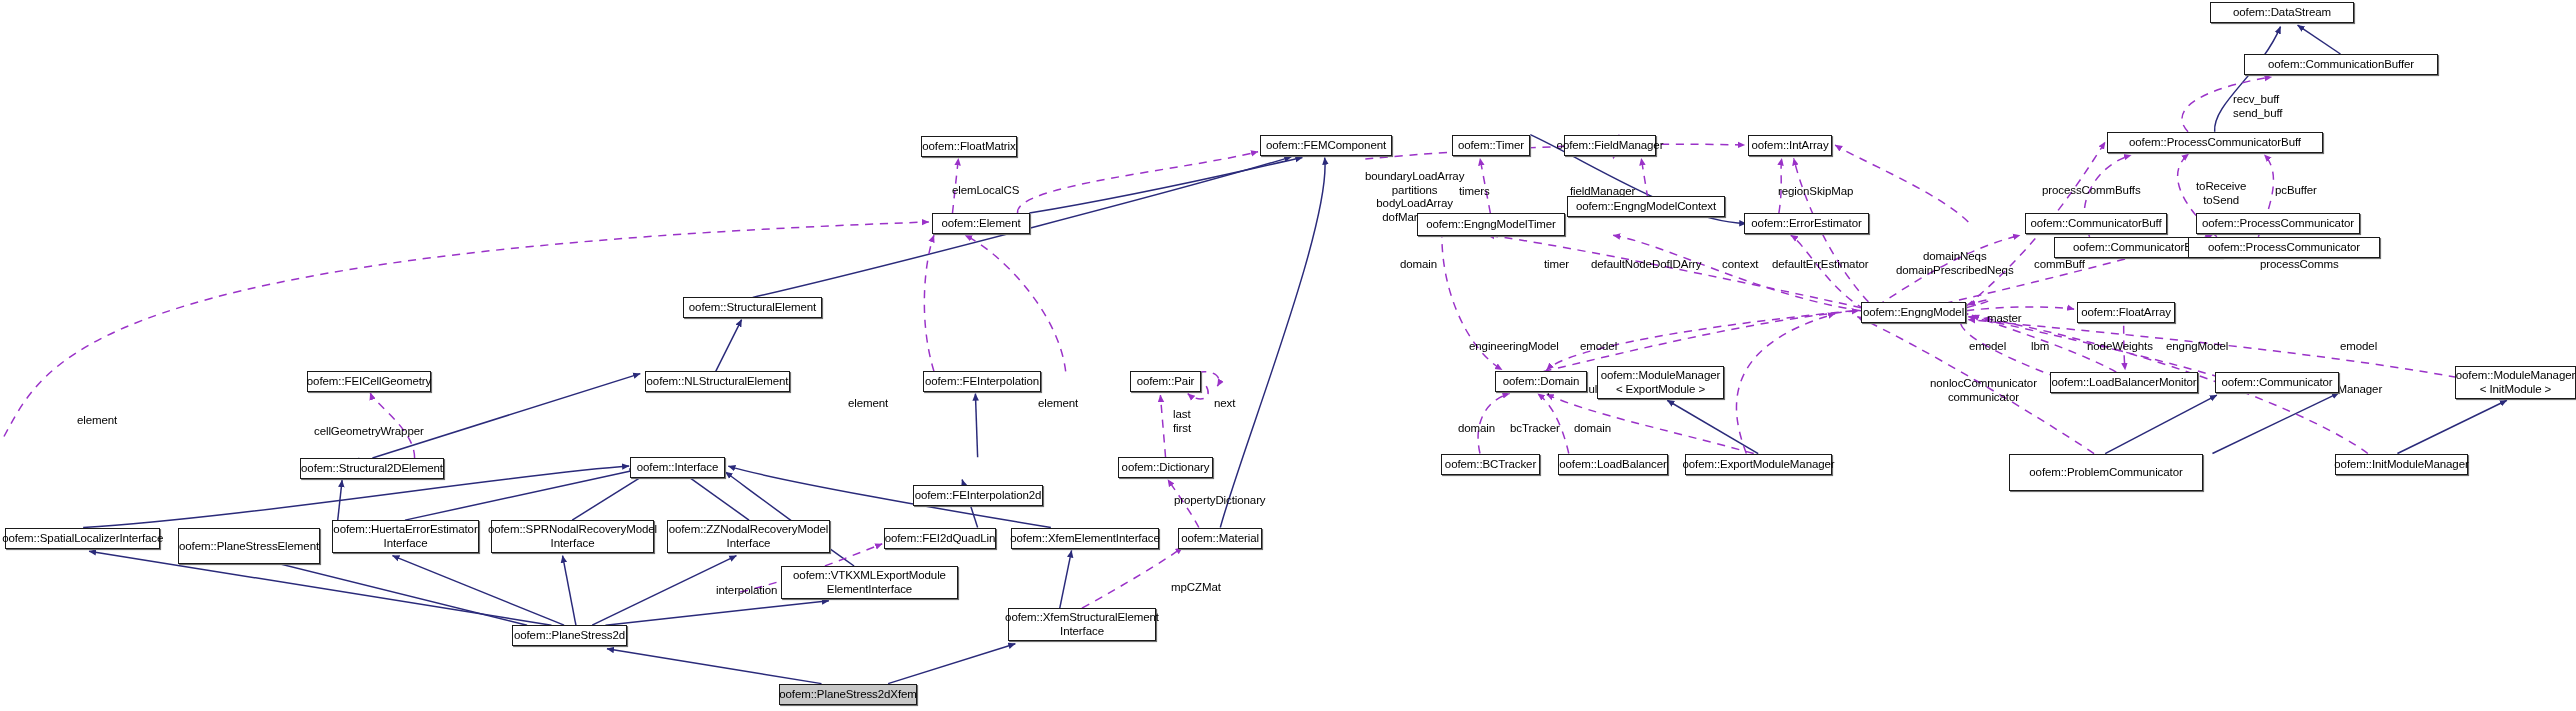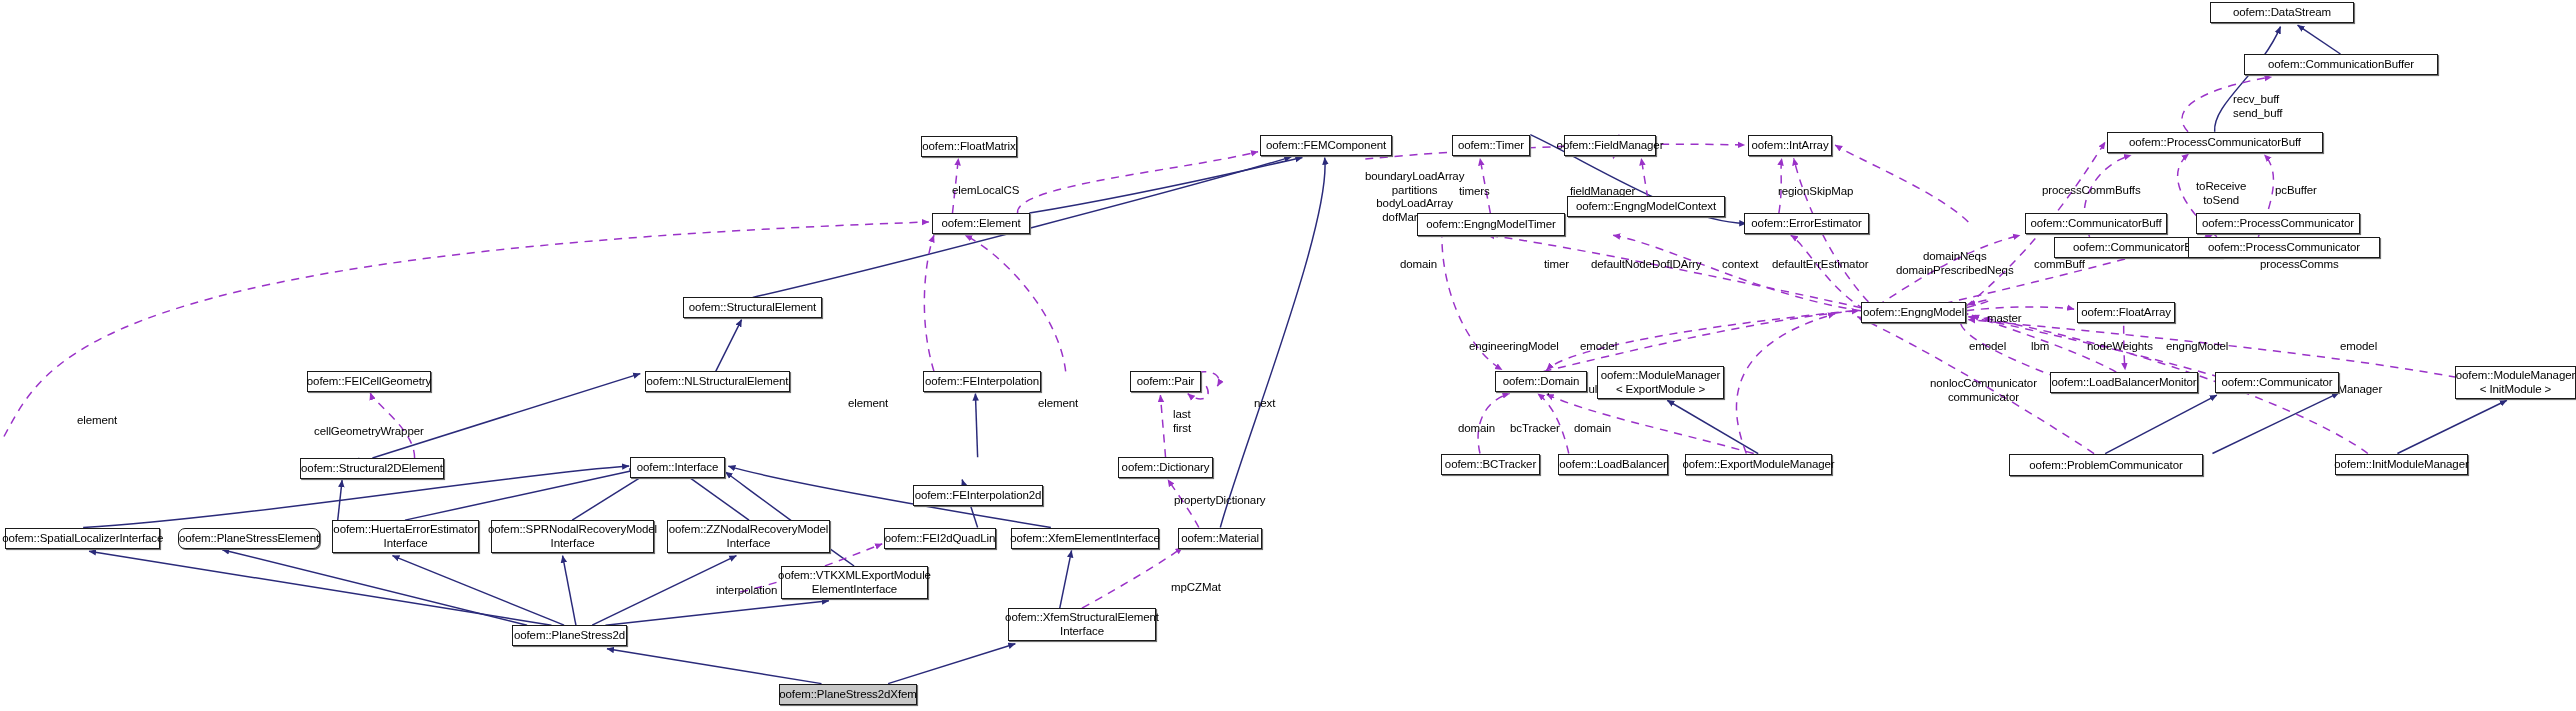--- a/index.html
+++ b/index.html
@@ -143,21 +143,21 @@
     <div class="elbl" style="left: 1591px; top: 258px;">defaultNodeDofIDArry</div>
     <div class="elbl" style="left: 1722px; top: 258px;">context</div>
     <div class="elbl" style="left: 1772px; top: 258px;">defaultErrEstimator</div>
     <div class="elbl ctr" style="left: 1896px; top: 250px;">domainNeqs
 domainPrescribedNeqs</div>
     <div class="elbl" style="left: 2034px; top: 258px;">commBuff</div>
     <div class="elbl" style="left: 2260px; top: 258px;">processComms</div>
     <div class="elbl" style="left: 77px; top: 414px;">element</div>
     <div class="elbl" style="left: 848px; top: 397px;">element</div>
     <div class="elbl" style="left: 1038px; top: 397px;">element</div>
-    <div class="elbl" style="left: 1214px; top: 397px; margin-left: 40px;">next</div>
+    <div class="elbl" style="left: 1214px; top: 397px;">next</div>
     <div class="elbl" style="left: 1987px; top: 312px;">master</div>
     <div class="elbl" style="left: 1469px; top: 340px;">engineeringModel</div>
     <div class="elbl" style="left: 1580px; top: 340px;">emodel</div>
     <div class="elbl" style="left: 1969px; top: 340px;">emodel</div>
     <div class="elbl" style="left: 2031px; top: 340px;">lbm</div>
     <div class="elbl" style="left: 2087px; top: 340px;">nodeWeights</div>
     <div class="elbl" style="left: 2166px; top: 340px;">engngModel</div>
     <div class="elbl" style="left: 2340px; top: 340px;">emodel</div>
     <div class="elbl" style="left: 314px; top: 425px;">cellGeometryWrapper</div>
     <div class="elbl" style="left: 1535px; top: 383px;">exportModuleManager</div>
@@ -171,21 +171,21 @@
     <div class="elbl" style="left: 1173px; top: 408px;">last
 first</div>
     <div class="elbl" style="left: 1174px; top: 494px;">propertyDictionary</div>
     <div class="elbl" style="left: 716px; top: 584px;">interpolation</div>
     <div class="elbl" style="left: 1171px; top: 581px;">mpCZMat</div>
     <div class="node" title="oofem::DataStream" style="left: 2210px; top: 1.5px; width: 144px; height: 21px;">oofem::DataStream</div>
     <div class="node" title="oofem::CommunicationBuffer" style="left: 2244px; top: 54px; width: 194px; height: 21px;">oofem::CommunicationBuffer</div>
     <div class="node" title="oofem::ProcessCommunicatorBuff" style="left: 2107px; top: 132px; width: 216px; height: 21px;">oofem::ProcessCommunicatorBuff</div>
     <div class="node" title="oofem::CommunicatorBuff" style="left: 2054px; top: 237px; width: 169px; height: 21px;">oofem::CommunicatorBuff</div>
     <div class="node" title="oofem::ProcessCommunicator" style="left: 2188px; top: 237px; width: 192px; height: 21px;">oofem::ProcessCommunicator</div>
-    <div class="node" title="oofem::ProblemCommunicator" style="left: 2009px; top: 454px; width: 194px; height: 22px;">oofem::ProblemCommunicator</div>
+    <div class="node" title="oofem::ProblemCommunicator" style="left: 2009px; top: 454px; width: 194px; height: 37px;">oofem::ProblemCommunicator</div>
     <div class="node" title="oofem::FloatMatrix" style="left: 921px; top: 136px; width: 96px; height: 21px;">oofem::FloatMatrix</div>
     <div class="node" title="oofem::FEMComponent" style="left: 1260px; top: 135px; width: 132px; height: 21px;">oofem::FEMComponent</div>
     <div class="node" title="oofem::Timer" style="left: 1452px; top: 135px; width: 78px; height: 21px;">oofem::Timer</div>
     <div class="node" title="oofem::FieldManager" style="left: 1564px; top: 135px; width: 92px; height: 21px;">oofem::FieldManager</div>
     <div class="node" title="oofem::IntArray" style="left: 1748px; top: 135px; width: 84px; height: 21px;">oofem::IntArray</div>
     <div class="node" title="oofem::Element" style="left: 932px; top: 213px; width: 98px; height: 21px;">oofem::Element</div>
     <div class="node" title="oofem::EngngModelTimer" style="left: 1417px; top: 213px; width: 148px; height: 23px;">oofem::EngngModelTimer</div>
     <div class="node" title="oofem::EngngModelContext" style="left: 1567px; top: 196px; width: 158px; height: 21px;">oofem::EngngModelContext</div>
     <div class="node" title="oofem::ErrorEstimator" style="left: 1744px; top: 213px; width: 125px; height: 21px;">oofem::ErrorEstimator</div>
     <div class="node" title="oofem::CommunicatorBuff" style="left: 2025px; top: 213px; width: 142px; height: 21px;">oofem::CommunicatorBuff</div>
@@ -206,30 +206,30 @@
 &lt; InitModule &gt;</div>
     <div class="node" title="oofem::Structural2DElement" style="left: 300px; top: 458px; width: 144px; height: 21px;">oofem::Structural2DElement</div>
     <div class="node" title="oofem::Interface" style="left: 630px; top: 457px; width: 95px; height: 21px;">oofem::Interface</div>
     <div class="node" title="oofem::FEInterpolation2d" style="left: 913px; top: 457px; width: 130px; height: 21px; margin-top: 28px;">oofem::FEInterpolation2d</div>
     <div class="node" title="oofem::Dictionary" style="left: 1118px; top: 457px; width: 95px; height: 21px;">oofem::Dictionary</div>
     <div class="node" title="oofem::BCTracker" style="left: 1441px; top: 454px; width: 99px; height: 21px;">oofem::BCTracker</div>
     <div class="node" title="oofem::LoadBalancer" style="left: 1558px; top: 454px; width: 110px; height: 21px;">oofem::LoadBalancer</div>
     <div class="node" title="oofem::ExportModuleManager" style="left: 1685px; top: 454px; width: 147px; height: 21px;">oofem::ExportModuleManager</div>
     <div class="node" title="oofem::InitModuleManager" style="left: 2335px; top: 454px; width: 133px; height: 21px;">oofem::InitModuleManager</div>
     <div class="node" title="oofem::SpatialLocalizerInterface" style="left: 5.2px; top: 528px; width: 155px; height: 21px;">oofem::SpatialLocalizerInterface</div>
-    <div class="node" title="oofem::PlaneStressElement" style="left: 178px; top: 528px; width: 142px; height: 21px; border-radius: 7px;">oofem::PlaneStressElement</div>
+    <div class="node" title="oofem::PlaneStressElement" style="left: 178px; top: 528px; width: 142px; height: 36px;">oofem::PlaneStressElement</div>
     <div class="node tall" title="oofem::HuertaErrorEstimator Interface" style="left: 332px; top: 520px; width: 147px; height: 33px;">oofem::HuertaErrorEstimator
 Interface</div>
     <div class="node tall" title="oofem::SPRNodalRecoveryModel Interface" style="left: 491px; top: 520px; width: 163px; height: 33px;">oofem::SPRNodalRecoveryModel
 Interface</div>
     <div class="node tall" title="oofem::ZZNodalRecoveryModel Interface" style="left: 667px; top: 520px; width: 163px; height: 33px;">oofem::ZZNodalRecoveryModel
 Interface</div>
     <div class="node" title="oofem::FEI2dQuadLin" style="left: 884px; top: 528px; width: 112px; height: 21px;">oofem::FEI2dQuadLin</div>
     <div class="node" title="oofem::XfemElementInterface" style="left: 1011px; top: 528px; width: 148px; height: 21px;">oofem::XfemElementInterface</div>
     <div class="node" title="oofem::Material" style="left: 1178px; top: 528px; width: 84px; height: 21px;">oofem::Material</div>
-    <div class="node tall" title="oofem::VTKXMLExportModule ElementInterface" style="left: 781px; top: 566px; width: 147px; height: 33px;">oofem::VTKXMLExportModule
+    <div class="node tall" title="oofem::VTKXMLExportModule ElementInterface" style="left: 781px; top: 566px; width: 177px; height: 33px;">oofem::VTKXMLExportModule
 ElementInterface</div>
     <div class="node tall" title="oofem::XfemStructuralElement Interface" style="left: 1008px; top: 608px; width: 148px; height: 33px;">oofem::XfemStructuralElement
 Interface</div>
     <div class="node" title="oofem::PlaneStress2d" style="left: 512px; top: 625px; width: 115px; height: 21px;">oofem::PlaneStress2d</div>
     <div class="node hl" title="oofem::PlaneStress2dXfem" style="left: 779px; top: 684px; width: 138px; height: 21px;">oofem::PlaneStress2dXfem</div>
   </div>
 
 
 </body></html>

